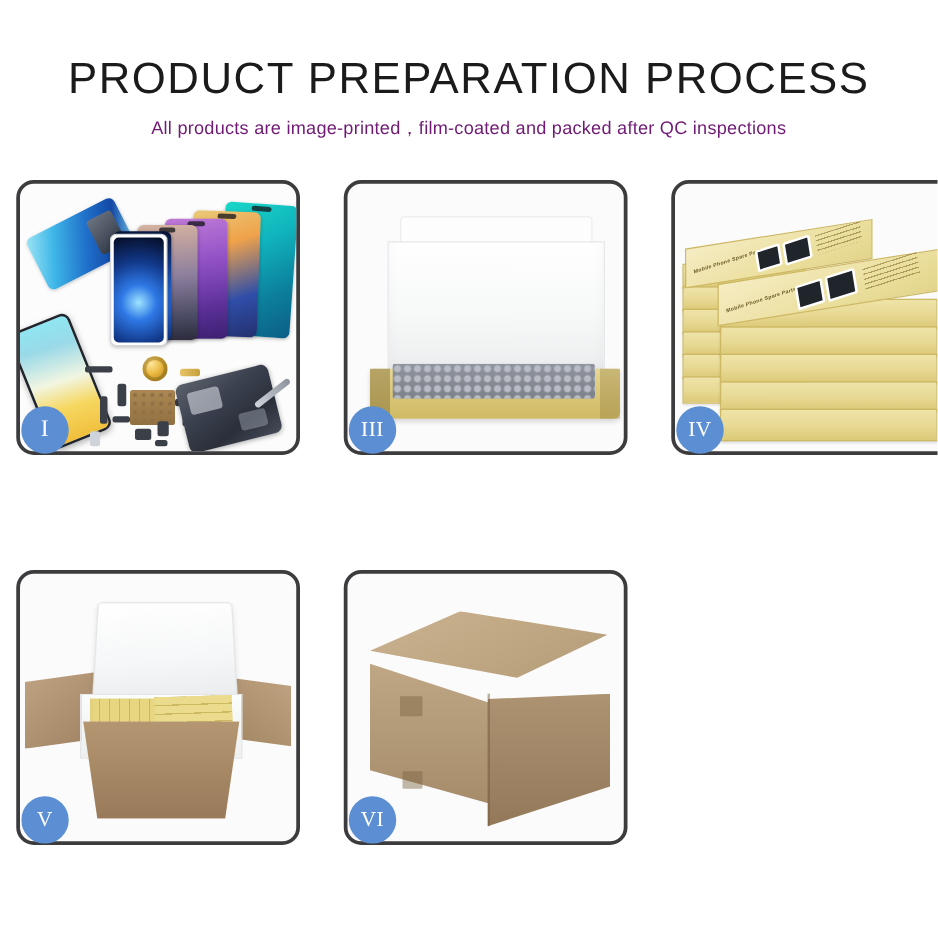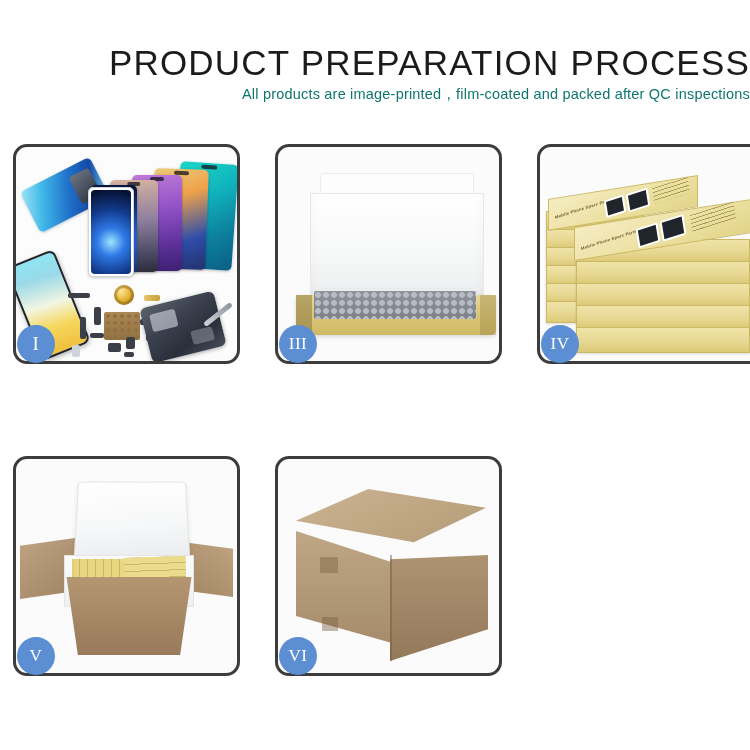--- a/index.html
+++ b/index.html
@@ -9,34 +9,34 @@
     font-family: "Liberation Sans", sans-serif;
     overflow: hidden;
   }
   #root {
     position: relative;
     width: 750px; height: 750px;
     background: #ffffff;
   }
 
   
-  .header { position: absolute; top: 0; left: 0; width: 750px; text-align: right; }
+  .header { position: absolute; top: 0; left: 0; width: 750px; text-align: center; }
   .title {
     font-size: 35px;
     letter-spacing: 1.2px;
     color: #1b1b1b;
     font-weight: 400;
     margin-top: 42px;
     line-height: 42px;
     white-space: nowrap;
   }
   .subtitle {
     font-size: 14.5px;
-    color: #0f766e;
-    margin-top: 1px;
+    color: #701a75;
+    margin-top: 9px;
     letter-spacing: .2px;
     white-space: nowrap;
   }
 
   
   .grid {
     position: absolute;
     left: 13px; top: 144px;
     width: 724px;
     display: grid;

